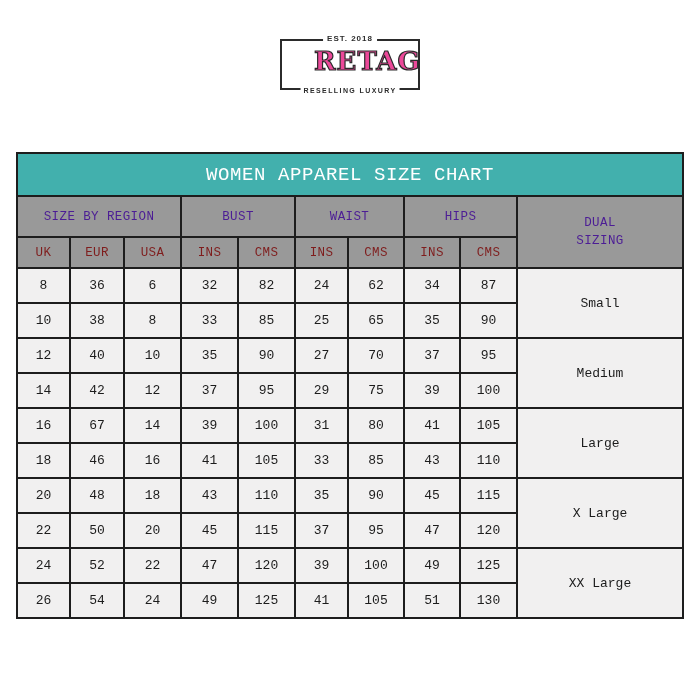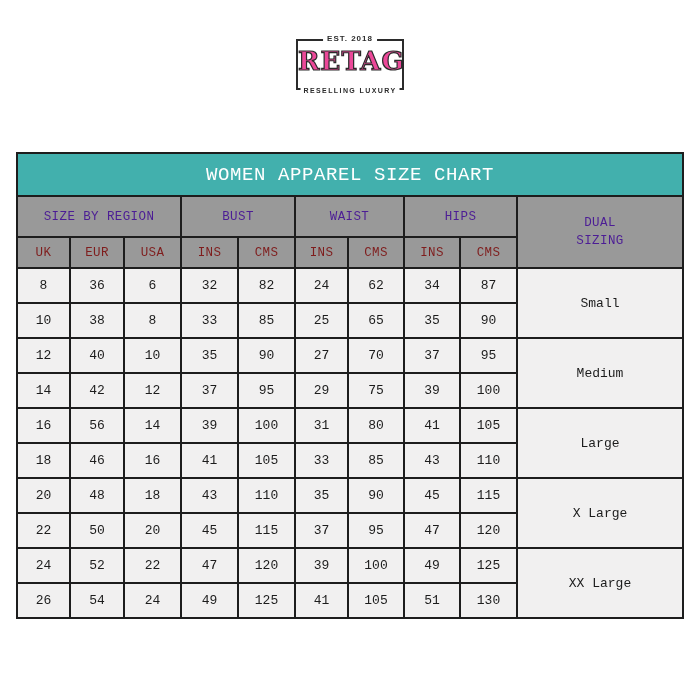--- a/index.html
+++ b/index.html
@@ -19,20 +19,21 @@
   
   .logo-box {
     position: absolute;
     top: 39px;
     left: 50%;
     transform: translateX(-50%);
     width: 104px;
     height: 47px;
     border: 2px solid #2b2b2b;
     background: #ffffff;
+    padding-left: 32px;
   }
   .logo-est {
     position: absolute;
     top: -7px;
     left: 50%;
     transform: translateX(-50%);
     background: #ffffff;
     padding: 0 4px;
     font-size: 8px;
     font-weight: bold;
@@ -211,21 +212,21 @@
         <td class="size-cell">37</td>
         <td class="size-cell">95</td>
         <td class="size-cell">29</td>
         <td class="size-cell">75</td>
         <td class="size-cell">39</td>
         <td class="size-cell">100</td>
       </tr>
 
       <tr>
         <td class="size-cell">16</td>
-        <td class="size-cell">56</td>
+        <td class="size-cell">67</td>
         <td class="size-cell">14</td>
         <td class="size-cell">39</td>
         <td class="size-cell">100</td>
         <td class="size-cell">31</td>
         <td class="size-cell">80</td>
         <td class="size-cell">41</td>
         <td class="size-cell">105</td>
         <td class="dual-cell" rowspan="2">Large</td>
       </tr>
       <tr>

